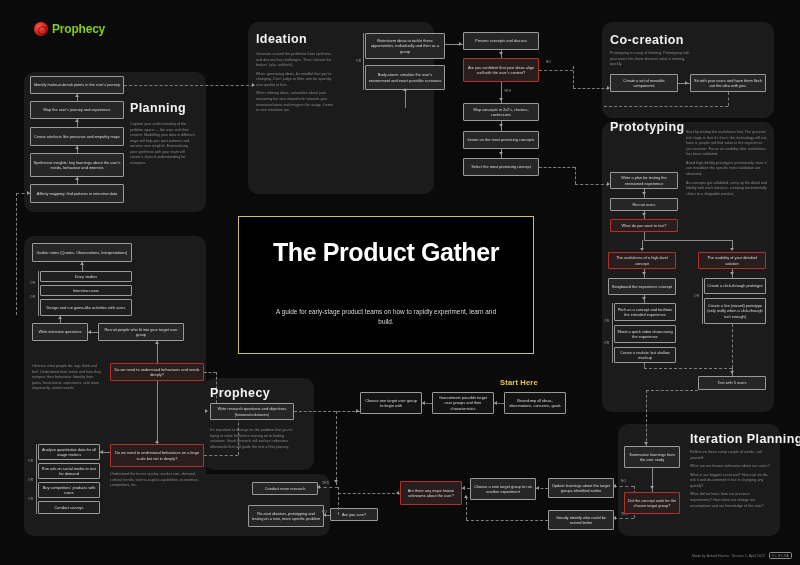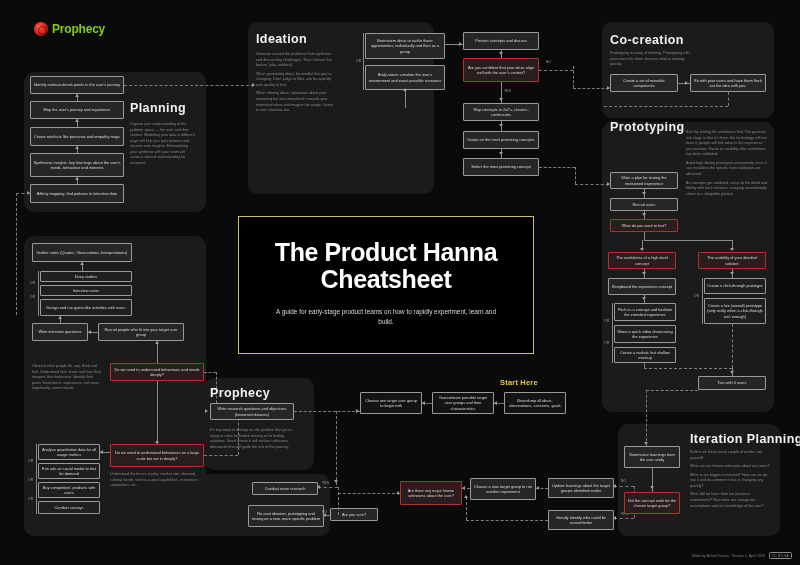--- a/index.html
+++ b/index.html
@@ -380,22 +380,21 @@
     <p>What is our biggest constraint? How can we de-risk it and de-comment it but is changing any quickly?</p>
     <p>What did we learn from our previous experiments? How does our change our assumptions and our knowledge of the user?</p>
   </div>
   <div class="box" style="left:624px;top:446px;width:56px;height:22px;">Summarise learnings from the user study</div>
   <div class="box red" style="left:624px;top:492px;width:56px;height:22px;">Did the concept work for the chosen target group?</div>
   <div class="sol-v" style="left:652px;top:468px;height:24px;"></div>
   <div class="arw down" style="left:650px;top:486px;"></div>
 
   <div id="hero">
     <div id="hero-title">
-      <div>The Product Hanna</div>
-      <div>Cheatsheet</div>
+      <div>The Product Gather</div>
     </div>
     <div id="hero-sub">A guide for early-stage product teams on how to rapidly experiment, learn and build.</div>
   </div>
 
   <div id="footer">
     <span>Made by Ashraf Hanna · Version 1, April 2023</span>
     <span id="cc-badge">CC BY-SA</span>
   </div>
 
 </div>

